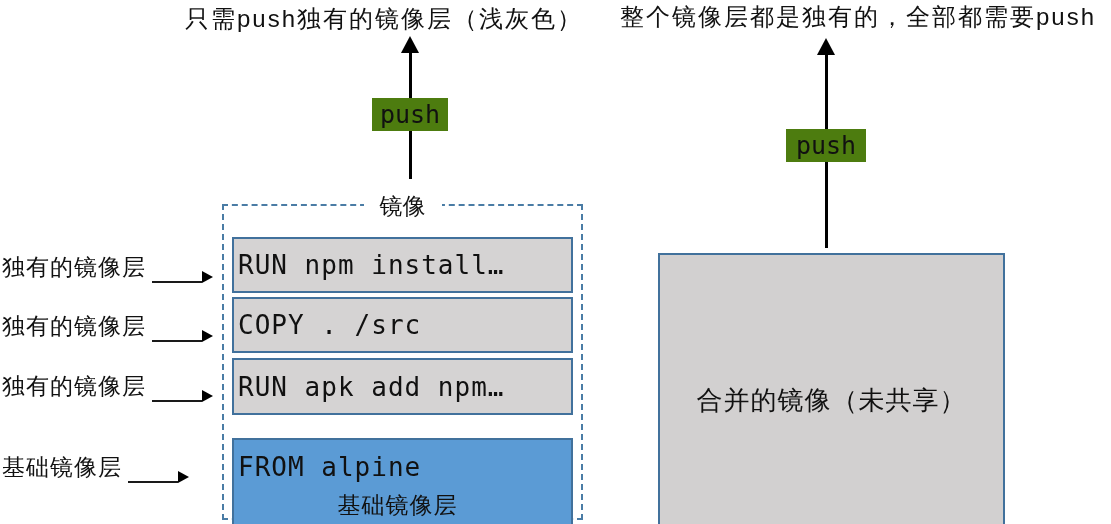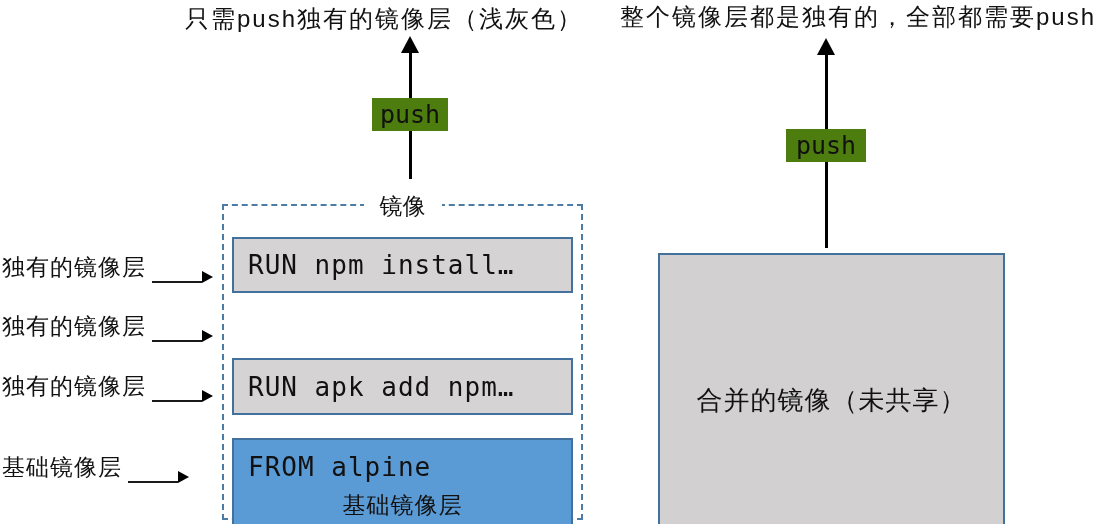--- a/index.html
+++ b/index.html
@@ -63,21 +63,21 @@
     white-space:nowrap;
   }
   .layer{
     position:absolute;
     left:232px;width:341px;
     border:2px solid var(--box_border);
     box-sizing:border-box;
     display:flex;align-items:center;
     font-family:"DejaVu Sans Mono","Liberation Mono",monospace;
     font-size:26px;letter-spacing:1px;
-    padding-left:14px;
+    padding-left:4px;
     white-space:nowrap;
   }
   .layer.unique{background:var(--unique_fill);}
   .layer.shared{
     background:var(--shared_fill);
     flex-direction:column;align-items:flex-start;justify-content:flex-start;
   }
   .layer.shared .code{margin-top:12px;}
   .layer.shared .sublayer-label{
     align-self:center;
@@ -132,20 +132,23 @@
     <div class="push-label" style="left:786px;top:129px;width:80px;">push</div>
   </div>
 
   <div class="image-box">
     <div class="image-box-title">镜像</div>
   </div>
 
   <div class="layer unique" style="top:237px;height:56px;">
     <span class="code">RUN npm install…</span>
   </div>
+  <div class="layer unique" style="top:297px;height:56px;">
+    <span class="code">COPY . /src</span>
+  </div>
   <div class="layer unique" style="top:358px;height:57px;">
     <span class="code">RUN apk add npm…</span>
   </div>
   <div class="layer shared" style="top:410px;height:91px;margin-top:28px;">
     <span class="code">FROM alpine</span>
     <span class="sublayer-label">基础镜像层</span>
   </div>
 
   <div class="side-label" style="top:253px;">
     <span>独有的镜像层</span>

